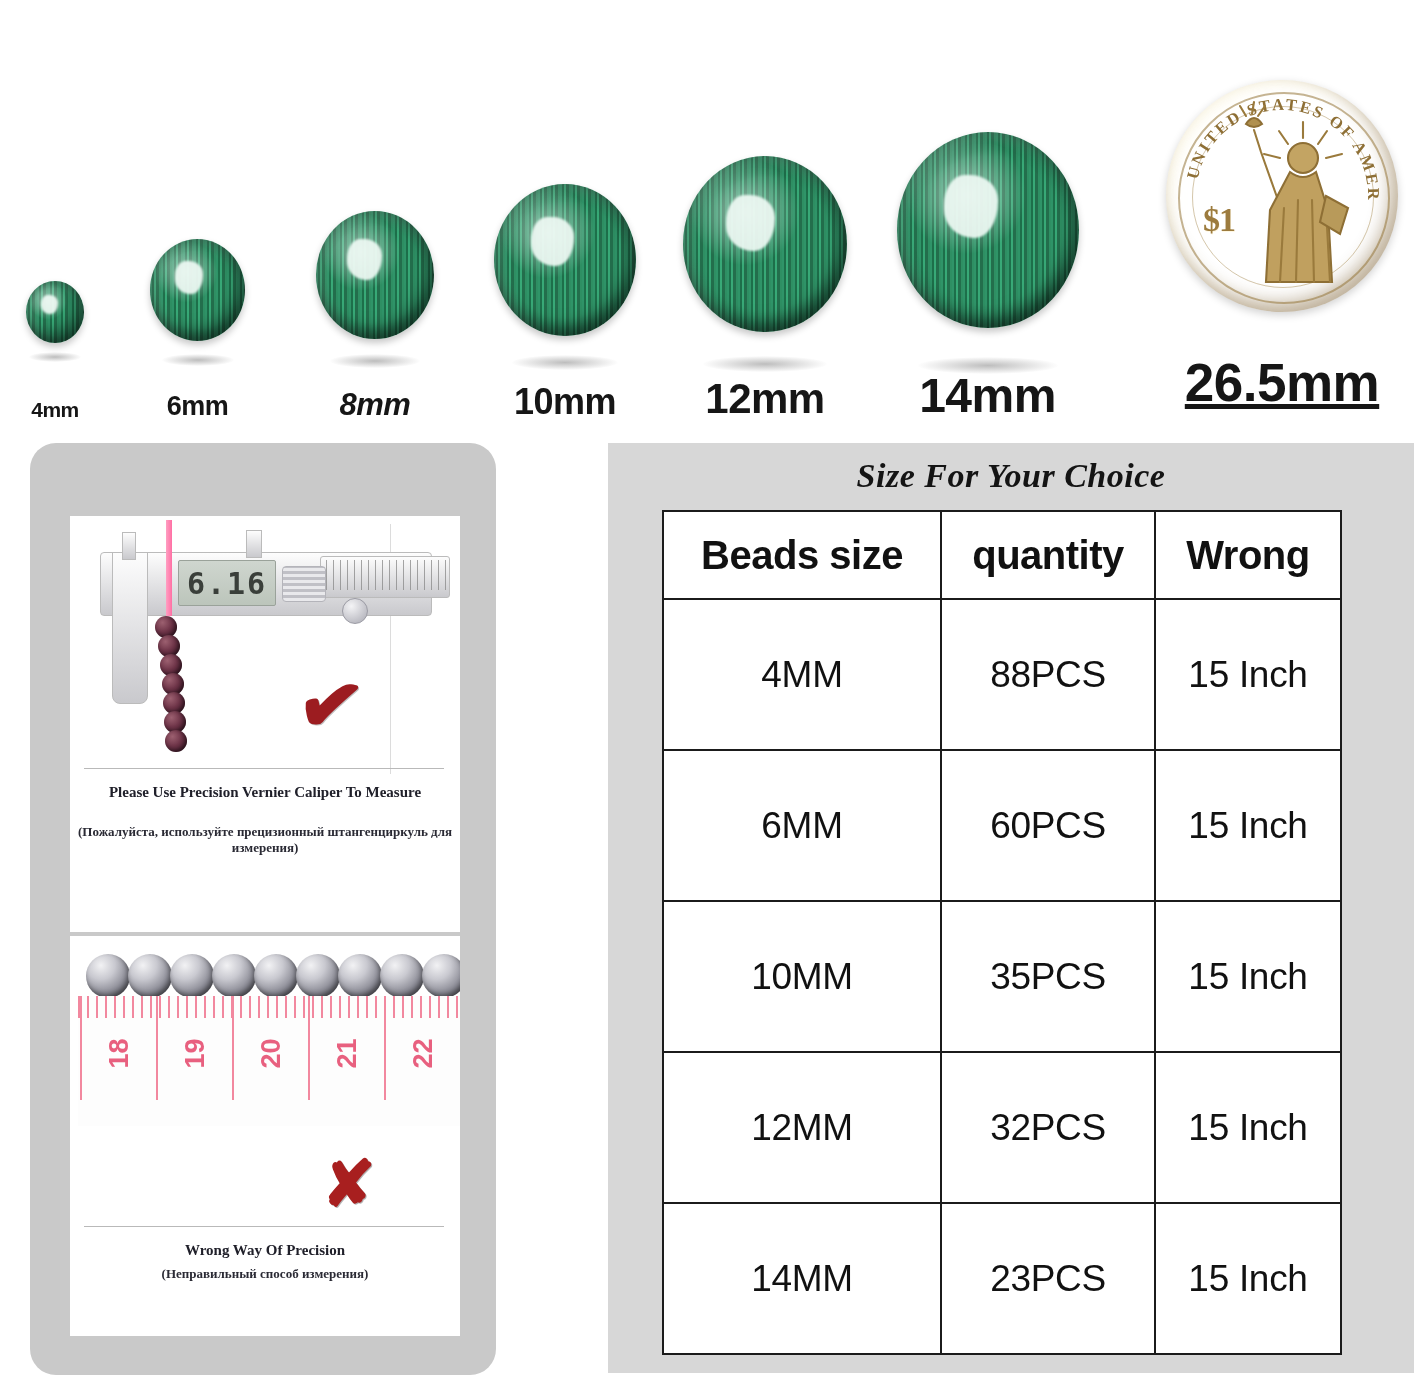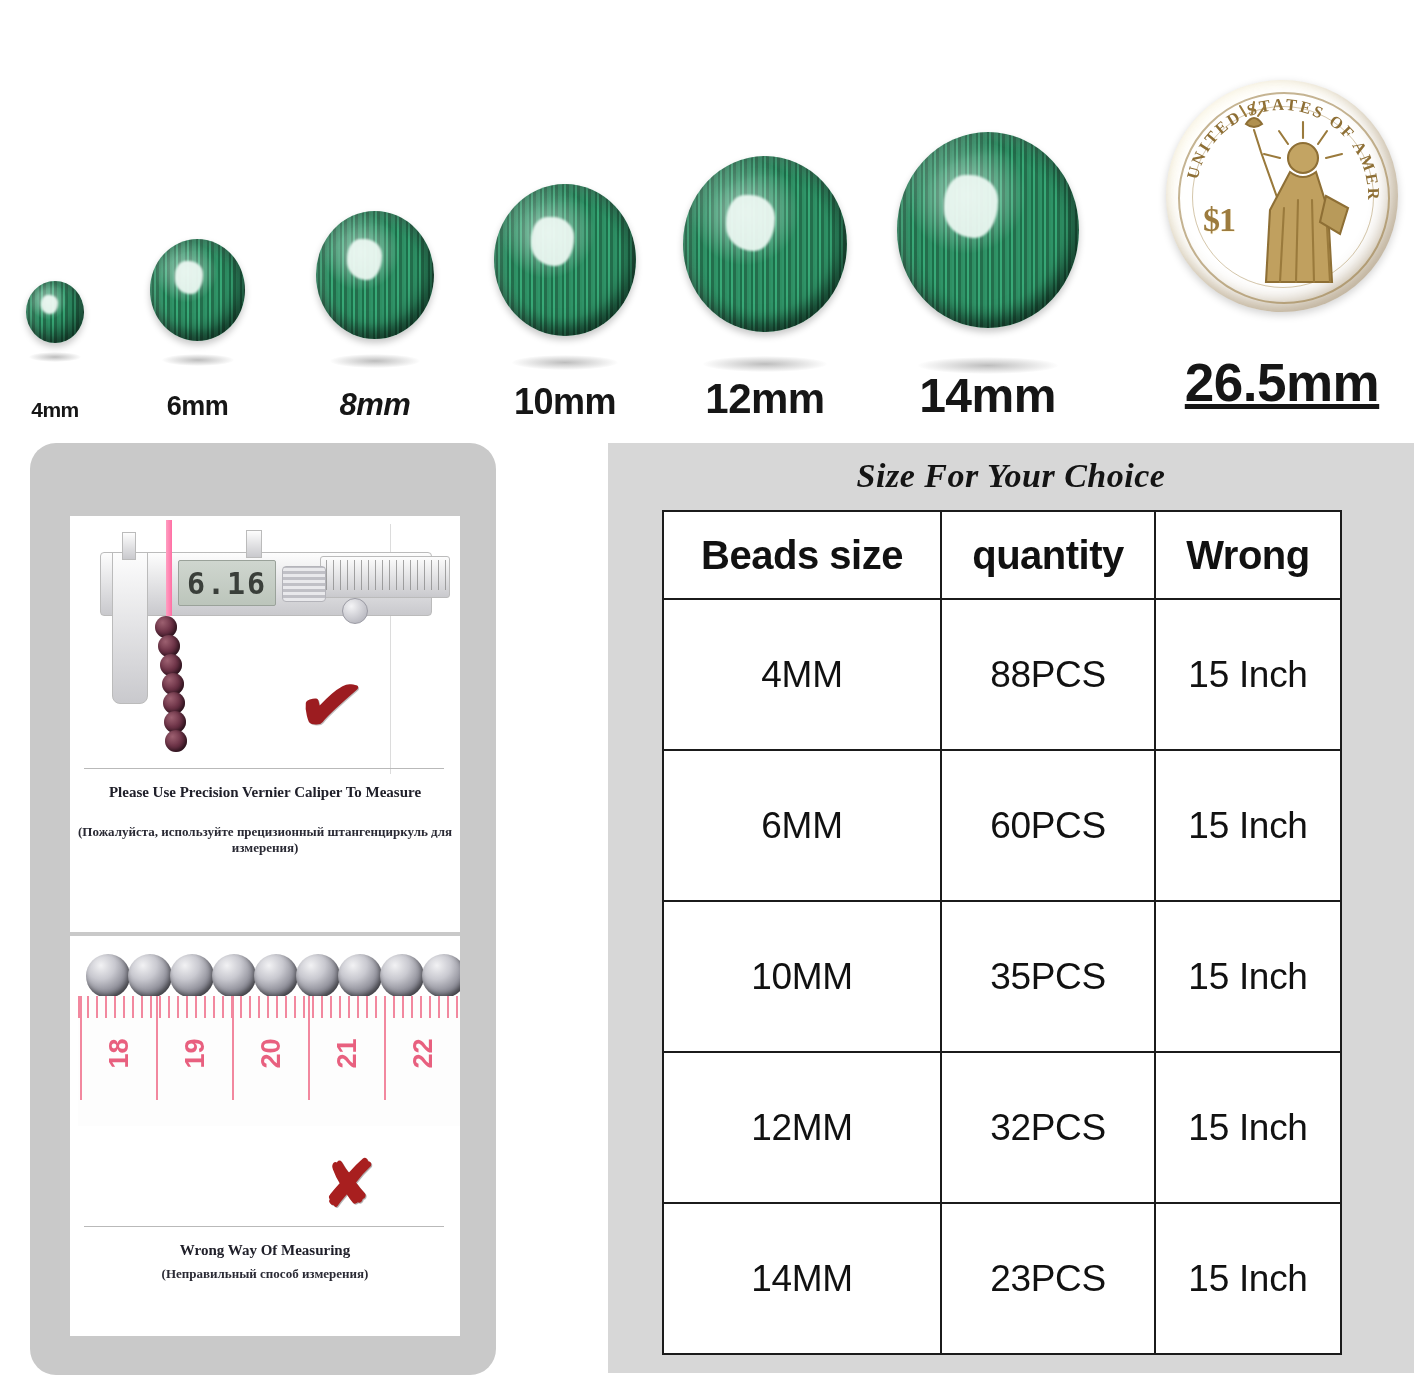--- a/index.html
+++ b/index.html
@@ -347,21 +347,21 @@
         <div class="tape-num" style="left:24px;top:42px;width:34px;text-align:center;">18</div>
         <div class="tape-num" style="left:100px;top:42px;width:34px;text-align:center;">19</div>
         <div class="tape-num" style="left:176px;top:42px;width:34px;text-align:center;">20</div>
         <div class="tape-num" style="left:252px;top:42px;width:34px;text-align:center;">21</div>
         <div class="tape-num" style="left:328px;top:42px;width:34px;text-align:center;">22</div>
       </div>
 
       <div class="x-mark" style="left:252px;top:216px;">✘</div>
       <div class="hr-line" style="left:14px;top:290px;width:360px;"></div>
     </div>
-    <div class="cap-en" style="top:306px;">Wrong Way Of Measuring</div>
+    <div class="cap-en" style="top:306px;">Wrong Way Of Precision</div>
     <div class="cap-ru" style="top:330px;">(Неправильный способ измерения)</div>
   </div>
 </div>
 
 <div id="table-panel">
   <div id="table-title">Size For Your Choice</div>
 
   <table id="size-table">
     <colgroup>
       <col class="col-a">

